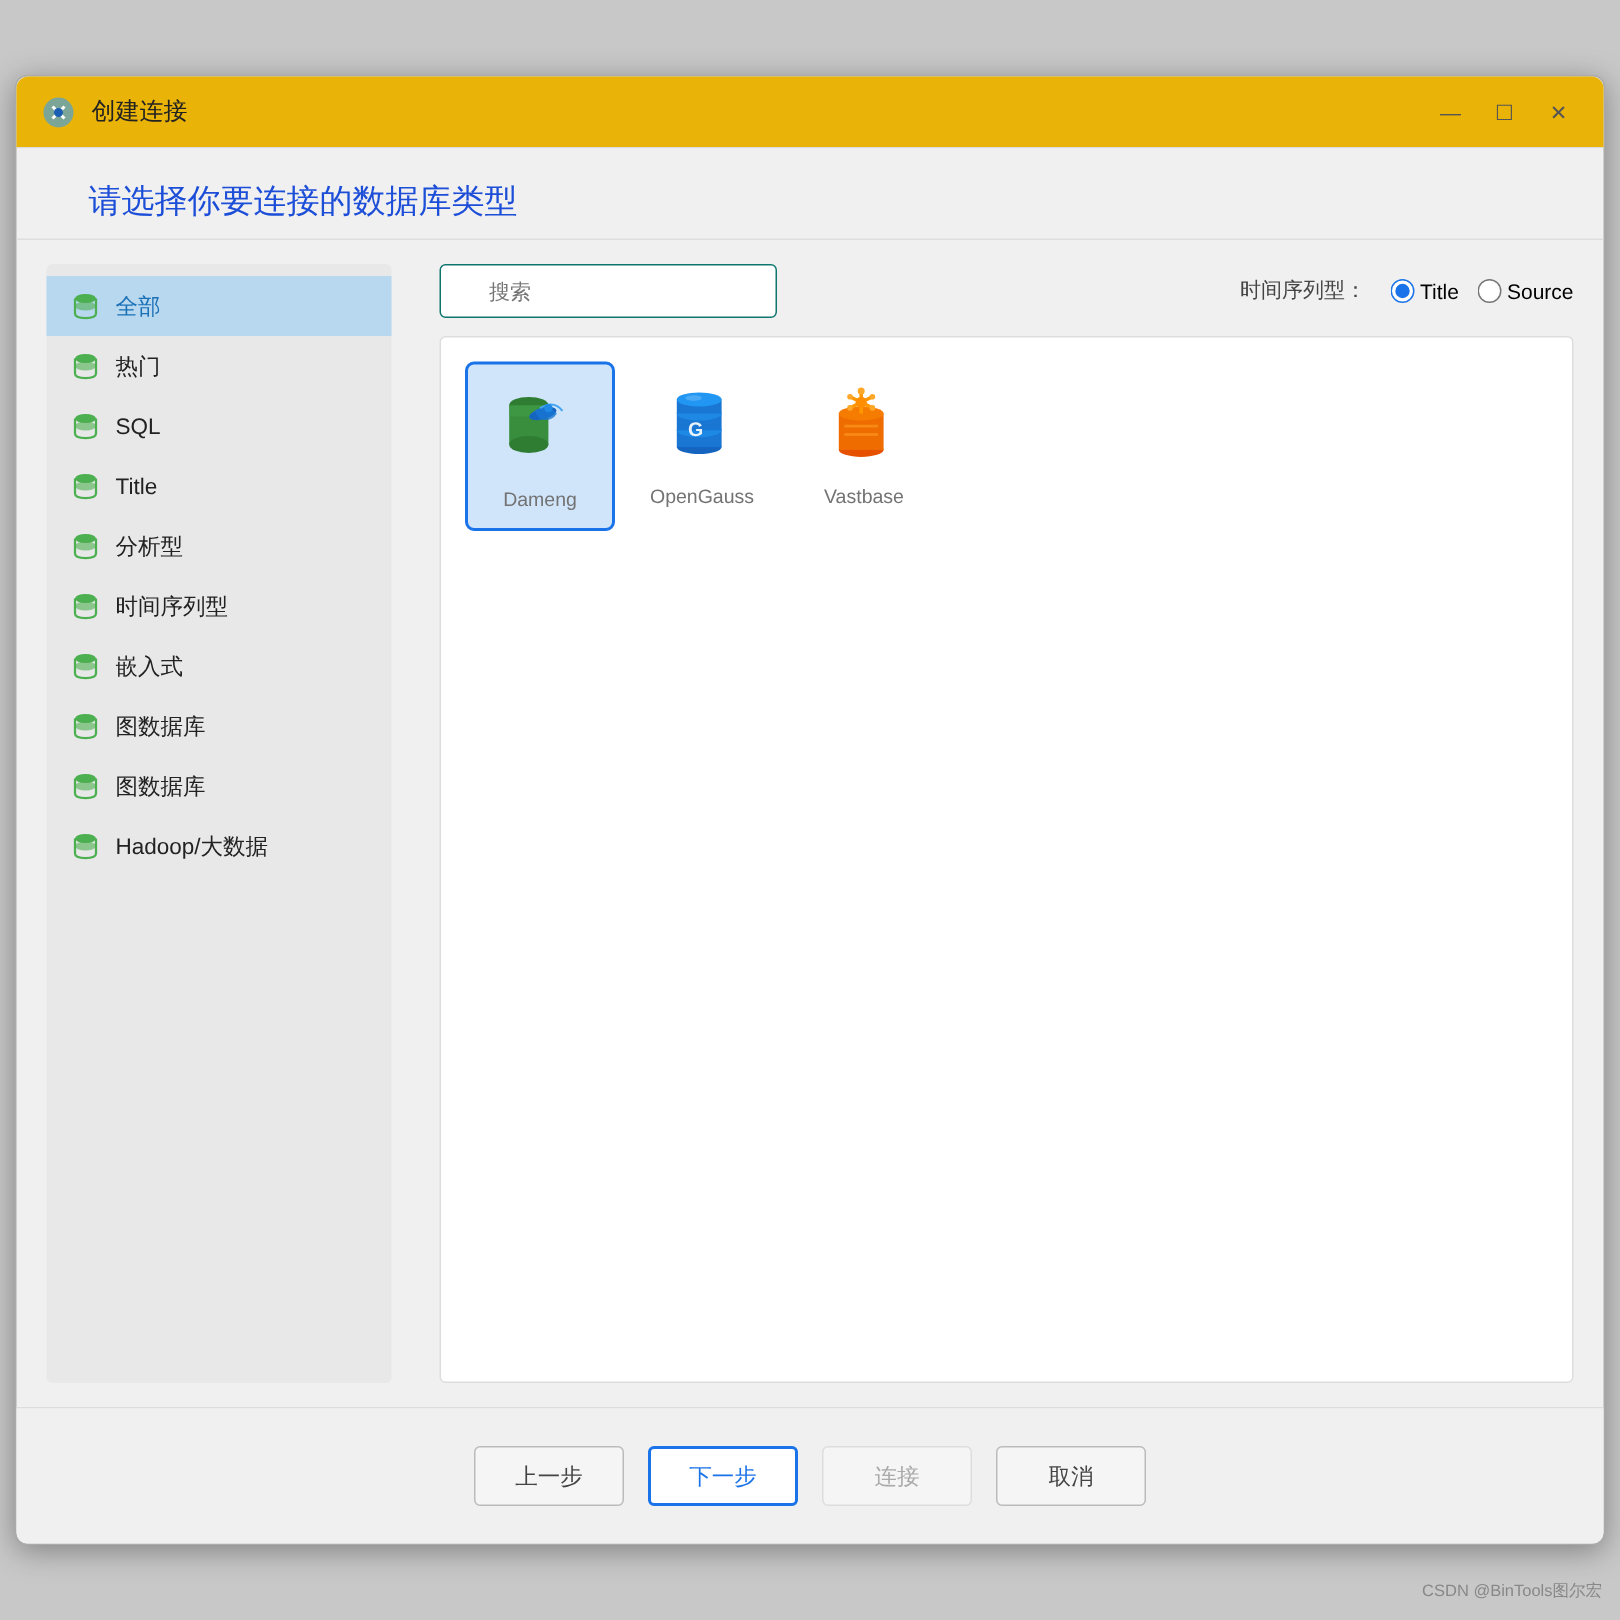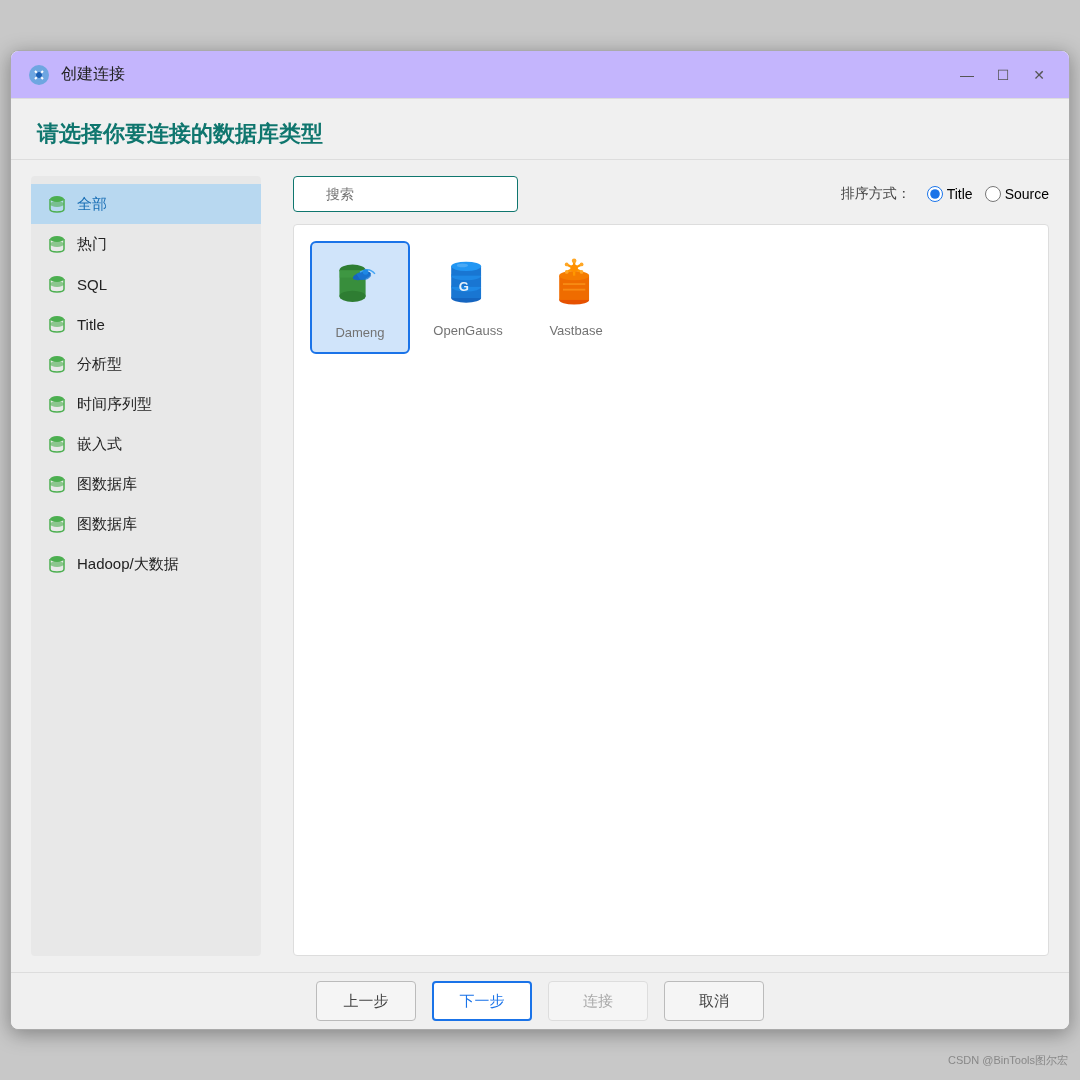--- a/index.html
+++ b/index.html
@@ -19,21 +19,21 @@
       border: 1px solid #aaa;
       border-radius: 8px;
       width: 1060px;
       min-height: 980px;
       box-shadow: 0 4px 20px rgba(0,0,0,0.35);
       display: flex;
       flex-direction: column;
     }
 
     .title-bar {
-      background: #c4b5fd;
+      background: #eab308;
       border-bottom: 1px solid #ddd;
       border-radius: 8px 8px 0 0;
       padding: 10px 16px;
       display: flex;
       align-items: center;
       justify-content: space-between;
       height: 48px;
     }
 
     .title-bar-left {
@@ -67,24 +67,24 @@
       cursor: pointer;
       display: flex;
       align-items: center;
       justify-content: center;
       border-radius: 4px;
       font-size: 14px;
       color: #555;
     }
 
     .page-title {
-      padding: 20px 30px 10px 26px;
+      padding: 20px 30px 10px 48px;
       font-size: 22px;
-      font-weight: 700;
-      color: #0f766e;
+      font-weight: 400;
+      color: #1d4ed8;
     }
 
     .divider {
       height: 1px;
       background: #ddd;
       margin: 0 0 0 0;
     }
 
     .content-area {
       display: flex;
@@ -226,21 +226,21 @@
 
     .db-label {
       font-size: 13px;
       color: #737373;
       text-align: center;
       margin-top: 6px;
     }
 
     .footer {
       border-top: 1px solid #ddd;
-      padding: 8px 30px;
+      padding: 25px 30px;
       display: flex;
       justify-content: center;
       gap: 16px;
       background: #f0f0f0;
       border-radius: 0 0 8px 8px;
     }
 
     .btn {
       min-width: 100px;
       height: 40px;
@@ -389,21 +389,21 @@
         </div>
       </div>
 
       <div class="main-panel">
 
         <div class="toolbar">
           <div class="search-wrapper">
             <span class="search-icon-inner">🔍</span>
             <input class="search-box" type="text" placeholder="搜索" style="">
           </div>
-          <span class="sort-label">排序方式：</span>
+          <span class="sort-label">时间序列型：</span>
           <div class="radio-group">
             <label class="radio-item">
               <input type="radio" name="sort" checked="" style="">
               <span>Title</span>
             </label>
             <label class="radio-item">
               <input type="radio" name="sort" style="">
               <span>Source</span>
             </label>
           </div>

